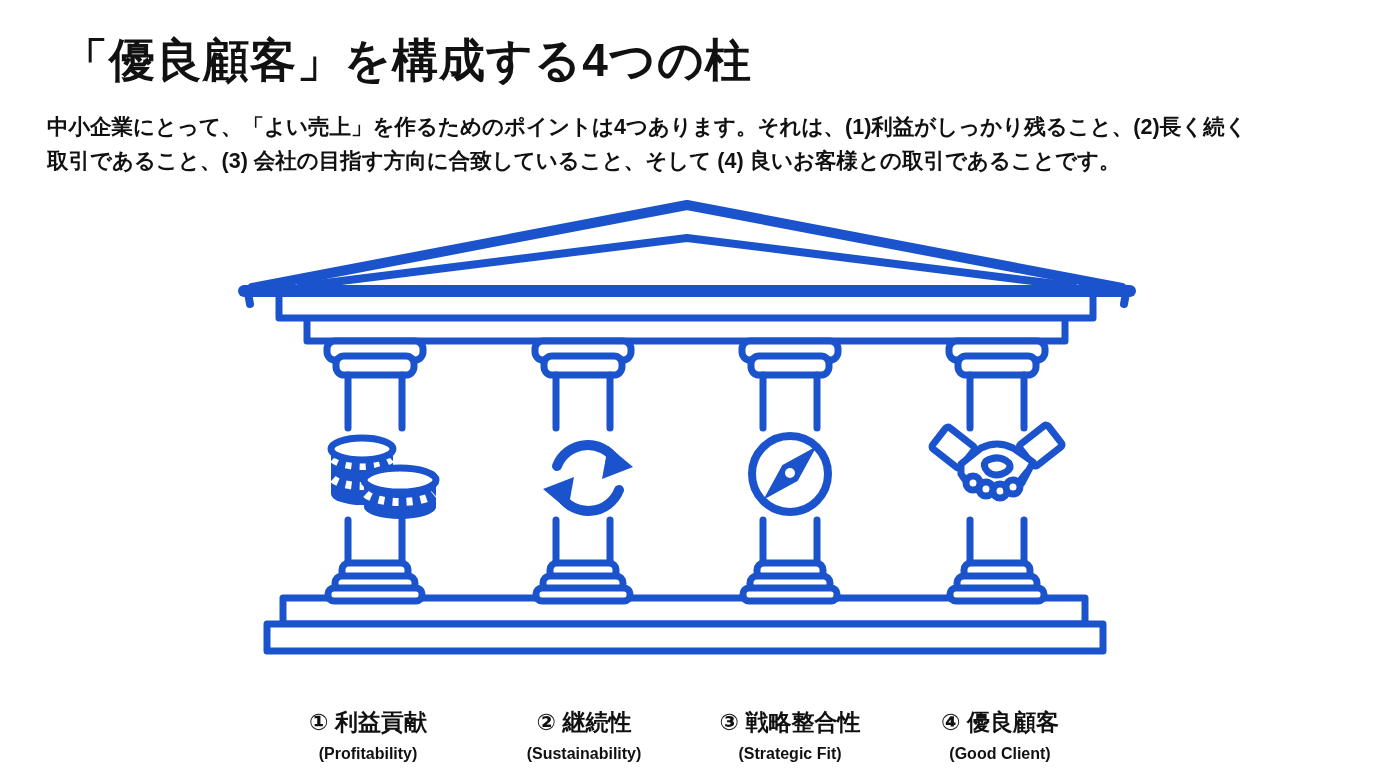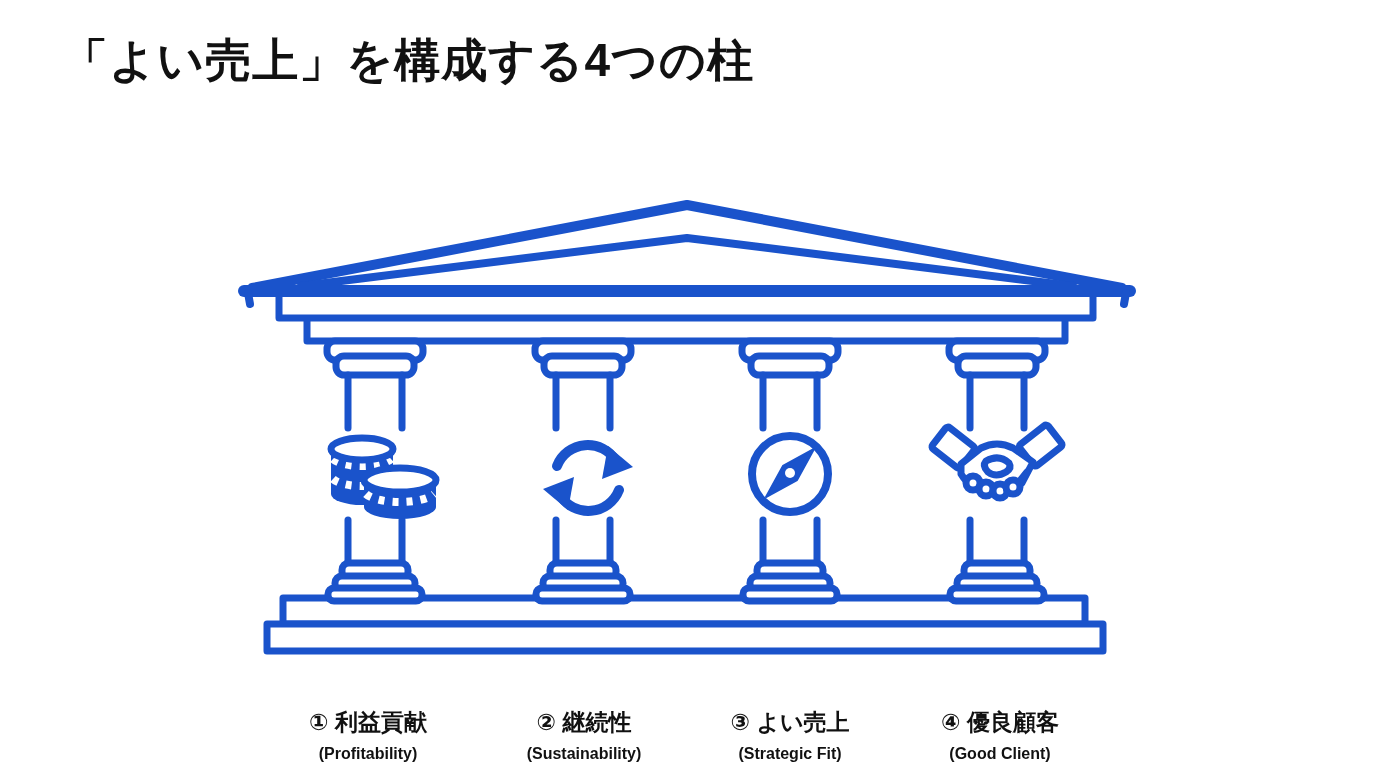--- a/index.html
+++ b/index.html
@@ -69,22 +69,26 @@
   .pl-1 { left: 228px; }  
   .pl-2 { left: 444px; }  
   .pl-3 { left: 650px; }  
   .pl-4 { left: 860px; }  
 </style>
 </head>
 <body>
 
 <div id="slide">
 
-  <h1 id="slide-title">「よい売上」を構成する4つの柱</h1>
+  <h1 id="slide-title">「優良顧客」を構成する4つの柱</h1>
 
+  <div id="slide-description">
+    <div class="desc-line">中小企業にとって、「よい売上」を作るためのポイントは4つあります。それは、(1)利益がしっかり残ること、(2)長く続く</div>
+    <div class="desc-line">取引であること、(3) 会社の目指す方向に合致していること、そして (4) 良いお客様との取引であることです。</div>
+  </div>
 
   <svg id="temple" viewBox="0 0 1376 768" xmlns="http://www.w3.org/2000/svg">
 
     <g stroke="#1A53CB" fill="none" stroke-linecap="round" stroke-linejoin="round">
       <path d="M 252 288 L 687 205 L 1122 288" stroke-width="10"></path>
       <path d="M 301 286 L 687 238 L 1073 286" stroke-width="8"></path>
       <path d="M 244 291 L 1130 291" stroke-width="12"></path>
       <path d="M 248 293 L 250 304" stroke-width="8"></path>
       <path d="M 1126 293 L 1124 304" stroke-width="8"></path>
     </g>
@@ -162,21 +166,21 @@
 
   <div class="pillar-label pl-1">
     <div class="jp">① 利益貢献</div>
     <div class="en">(Profitability)</div>
   </div>
   <div class="pillar-label pl-2">
     <div class="jp">② 継続性</div>
     <div class="en">(Sustainability)</div>
   </div>
   <div class="pillar-label pl-3">
-    <div class="jp">③ よい売上</div>
+    <div class="jp">③ 戦略整合性</div>
     <div class="en">(Strategic Fit)</div>
   </div>
   <div class="pillar-label pl-4">
     <div class="jp">④ 優良顧客</div>
     <div class="en">(Good Client)</div>
   </div>
 
 </div>
 
 </body></html>

